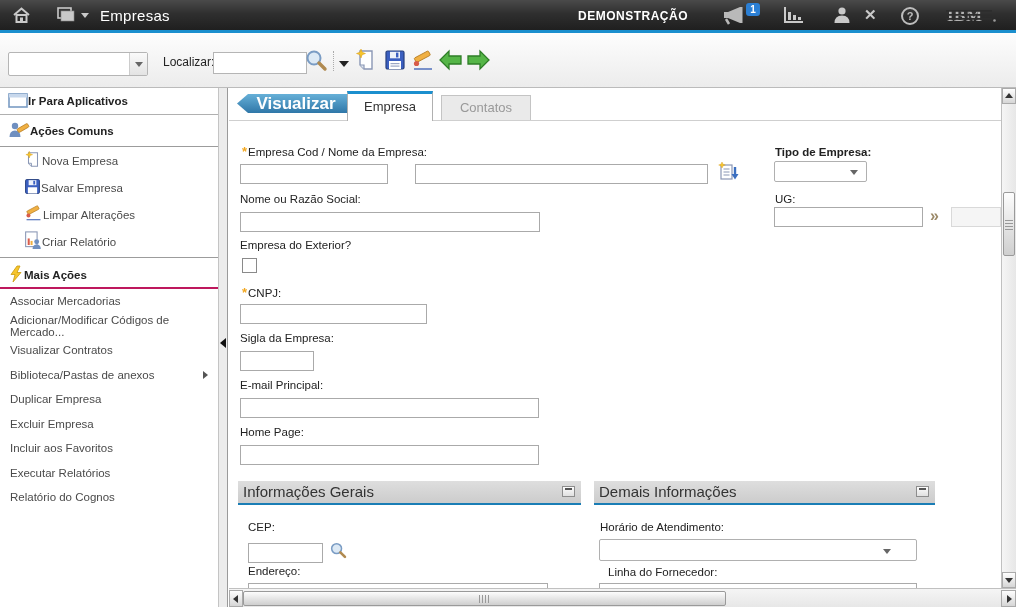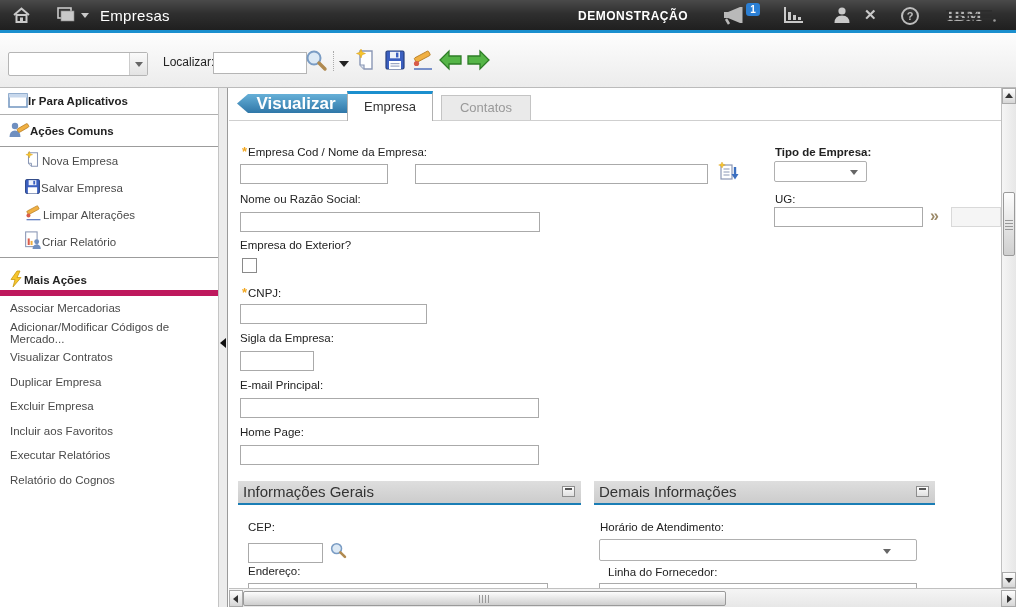--- a/index.html
+++ b/index.html
@@ -36,21 +36,21 @@
   .tb-caret{position:absolute;left:339px;top:28px;width:0;height:0;
             border-left:5px solid transparent;border-right:5px solid transparent;border-top:6px solid #222;}
 
   
   .sidebar{position:absolute;left:0;top:88px;width:218px;height:519px;background:#fff;font-size:11.5px;}
   .sb-row{display:flex;align-items:center;padding-left:8px;box-sizing:border-box;}
   .sb-goto{height:27px;border-bottom:1px solid #b0b0b0;font-weight:bold;color:#222;}
   .sb-h{height:32px;border-bottom:1px solid #9c9c9c;font-weight:bold;color:#222;}
   .sb-item{height:27px;color:#4a4a4a;padding-left:24px;}
   .sb-sep{border-bottom:1px solid #9c9c9c;margin-top:2px;}
-  .sb-h2{height:27px;border-bottom:6px solid #be185d;font-weight:bold;color:#222;margin-top:11px;}
+  .sb-h2{height:27px;border-bottom:2px solid #be185d;font-weight:bold;color:#222;margin-top:4px;}
   .sb-item2{height:24.5px;display:flex;align-items:center;padding-left:10px;color:#4a4a4a;position:relative;}
   .submenu-tri{position:absolute;right:10px;width:0;height:0;border-top:4px solid transparent;
                border-bottom:4px solid transparent;border-left:5px solid #555;}
   .splitter{position:absolute;left:218px;top:88px;width:10px;height:519px;background:#ececec;
             border-left:1px solid #c4c4c4;border-right:1px solid #9a9a9a;box-sizing:border-box;}
   .split-handle{position:absolute;left:1px;top:250px;width:0;height:0;border-top:5px solid transparent;
                 border-bottom:5px solid transparent;border-right:6px solid #111;}
 
   
   .content{position:absolute;left:229px;top:88px;width:772px;height:500px;background:#fff;overflow:hidden;}
@@ -294,20 +294,24 @@
     <div class="sb-item2">
         <span>Associar Mercadorias</span>
       </div>
     <div class="sb-item2">
         <span>Adicionar/Modificar Códigos de Mercado...</span>
       </div>
     <div class="sb-item2">
         <span>Visualizar Contratos</span>
       </div>
     <div class="sb-item2">
+      <span>Biblioteca/Pastas de anexos</span>
+      <span class="submenu-tri"></span>
+    </div>
+    <div class="sb-item2">
         <span>Duplicar Empresa</span>
       </div>
     <div class="sb-item2">
         <span>Excluir Empresa</span>
       </div>
     <div class="sb-item2">
         <span>Incluir aos Favoritos</span>
       </div>
     <div class="sb-item2">
         <span>Executar Relatórios</span>

